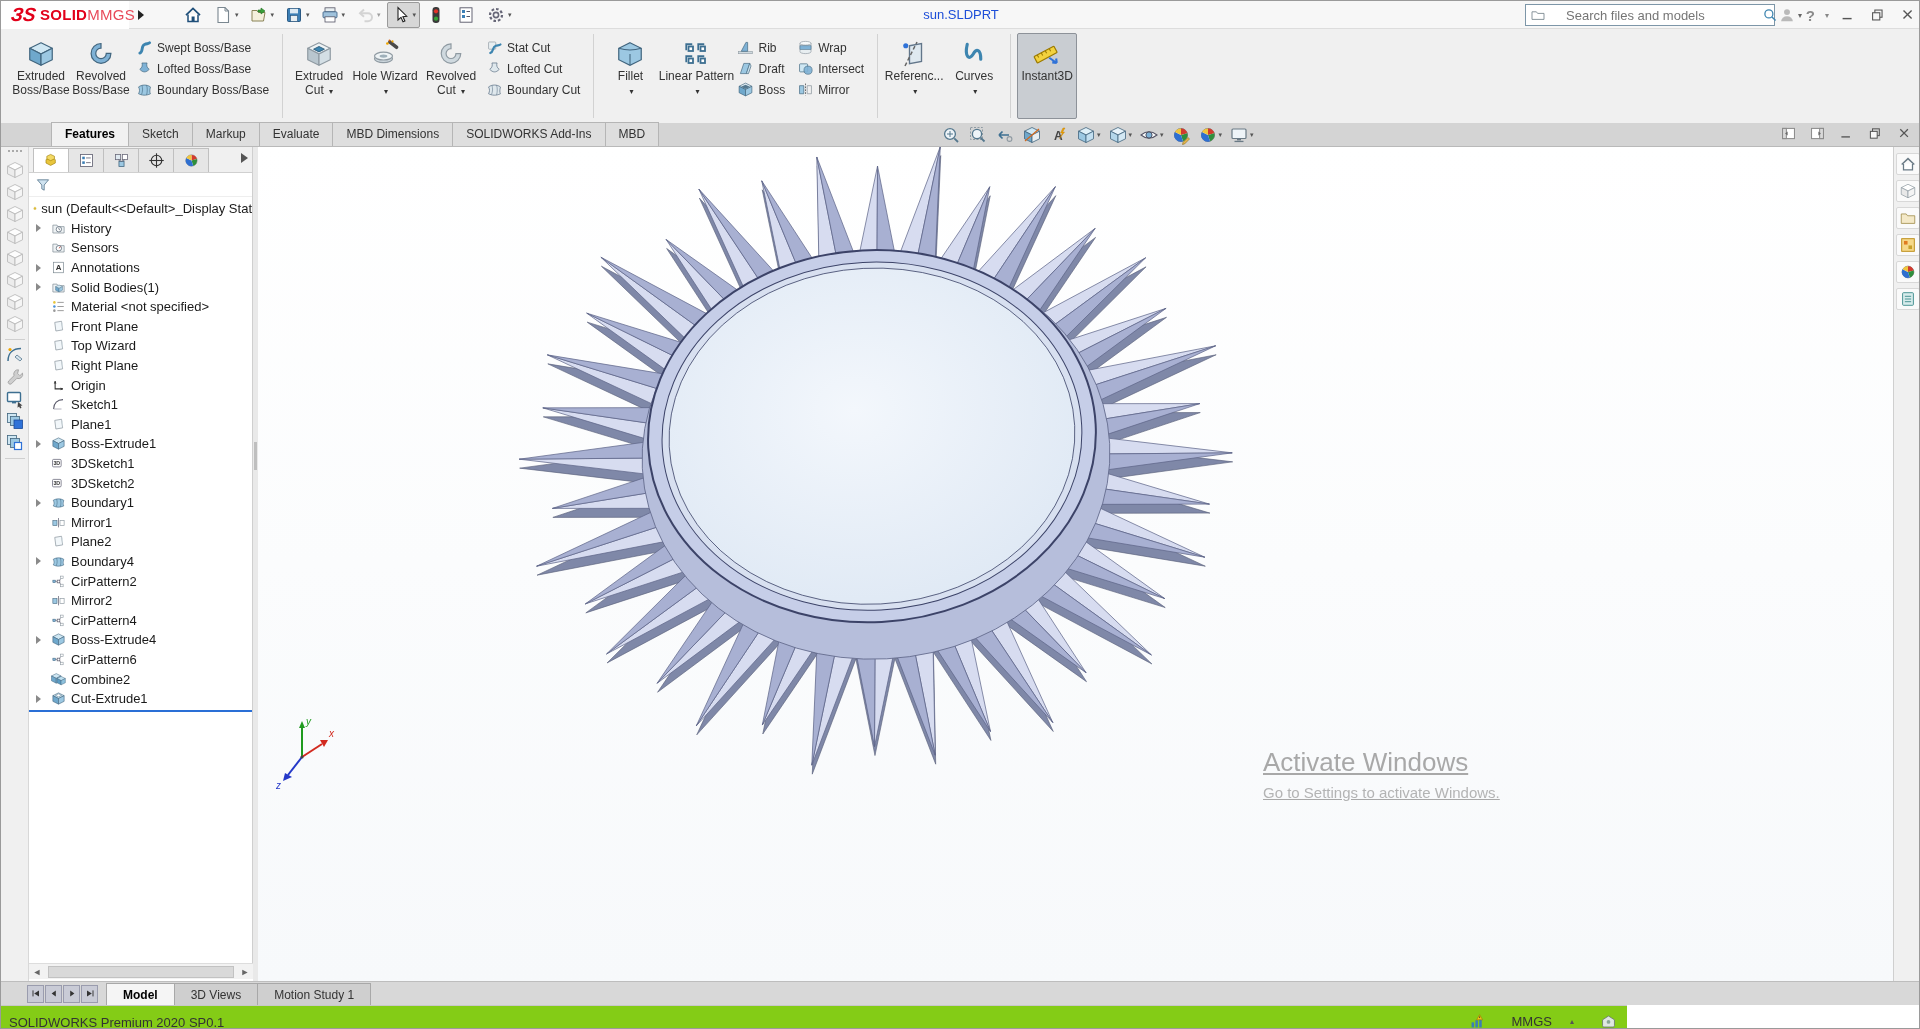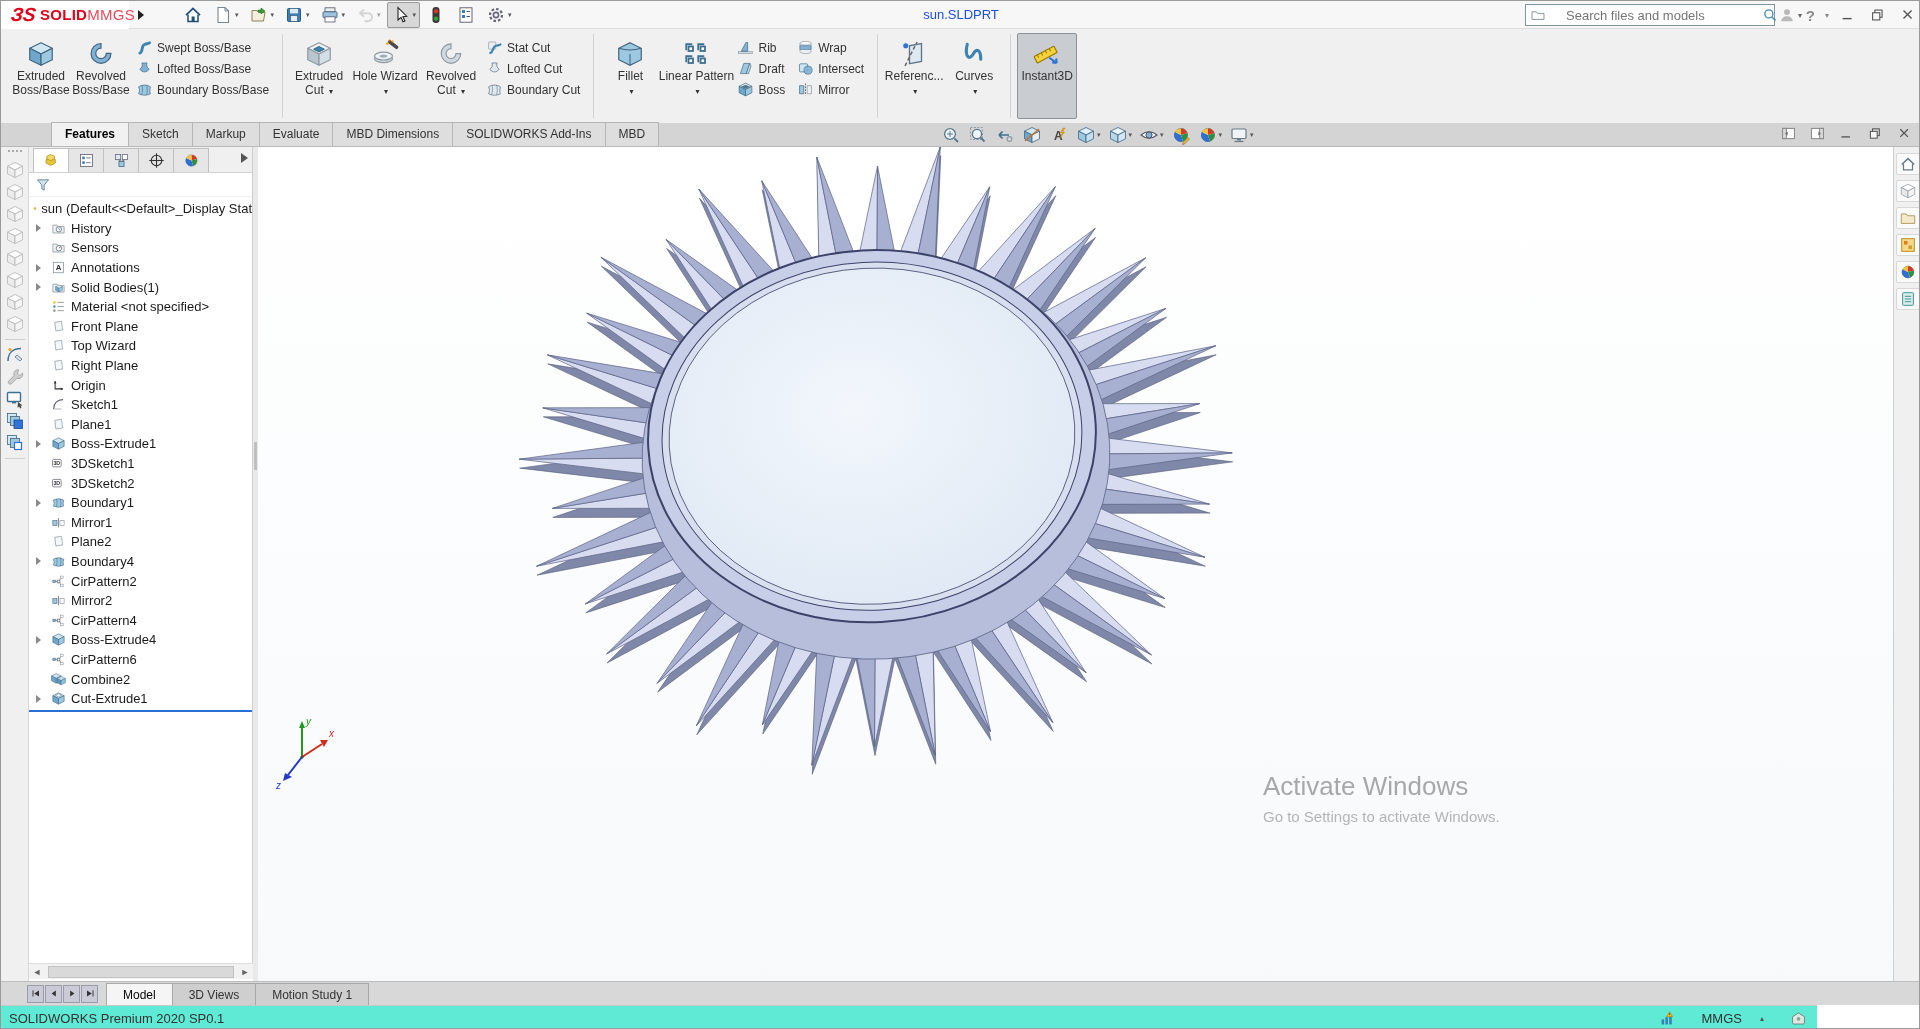--- a/index.html
+++ b/index.html
@@ -83,39 +83,39 @@
   .phscroll{ position:absolute; left:0; bottom:0; width:224px; height:16px; background:#f2f2f2;
              border-top:1px solid #ddd; display:flex; align-items:center;}
   .phscroll .arr{ width:16px; height:14px; display:flex; align-items:center; justify-content:center; color:#666; font-size:9px;}
   .phscroll .track{ flex:1; height:12px; margin:0 1px; background:#f2f2f2; position:relative;}
   .phscroll .thumb{ position:absolute; left:2px; right:2px; top:0; height:12px; background:#d9d9d9; border:1px solid #c2c2c2;}
   .splitter{ position:absolute; left:252px; top:0; width:5px; height:834px; background:#e9e9e9; cursor:col-resize;}
   .splitter .grip{ position:absolute; left:1px; top:295px; width:3px; height:28px; background:#bfbfbf;}
   .viewport{ position:absolute; left:257px; top:0; width:1635px; height:834px;
              background:linear-gradient(#ffffff,#f7f9fb); overflow:hidden;}
   .viewport svg{ position:absolute; left:0; top:0;}
-  .watermark{ position:absolute; left:1005px; top:624px; color:rgba(140,140,140,.75); pointer-events:none;}
+  .watermark{ position:absolute; left:1005px; top:600px; color:rgba(140,140,140,.75); pointer-events:none;text-decoration:underline;}
   .watermark .w1{ font-size:26px; }
   .watermark .w2{ font-size:15px; margin-top:6px; color:rgba(150,150,150,.7);}
   .taskpane{ position:absolute; right:0; top:0; width:28px; height:834px; background:#f0f0f0;
              border-left:1px solid #cfcfcf; display:flex; flex-direction:column; align-items:center; padding-top:6px; gap:5px;}
   .tpbtn{ width:24px; height:22px; display:flex; align-items:center; justify-content:center;
           border:1px solid #d8d8d8; background:#fafafa; border-radius:2px;}
   
   .btabs{ position:absolute; left:0; top:980px; width:1920px; height:24px; background:#d8d8d8;
           border-top:1px solid #bdbdbd; display:flex; align-items:flex-end;}
   .bnav{ display:flex; gap:1px; margin:0 8px 2px 26px;}
   .bnavbtn{ width:17px; height:18px; background:#c9cbd6; border:1px solid #9a9cae;
             display:flex; align-items:center; justify-content:center;}
   .btab{ padding:4px 16px 3px; font-size:12px; color:#333; background:#cfcfcf;
          border:1px solid #a8a8a8; border-bottom:none; margin-right:-1px; white-space:nowrap;}
-  .btab.active{ background:#f5f5f5; font-weight:normal; color:#000;}
+  .btab.active{ background:#f5f5f5; font-weight:bold; color:#000;}
   
-  .status{ position:absolute; left:0; top:1004px; width:1816px; height:25px; background:#5eead4;
-           border-top:1px solid #c8c8c8; display:flex; align-items:center; font-size:13px; color:#333;
+  .status{ position:absolute; left:0; top:1004px; width:1626px; height:25px; background:#84cc16;
+           border-top:1px solid #c8c8c8; display:flex; align-items:flex-end; font-size:13px; color:#333;
            padding:0 8px;}
   .s-right{ position:absolute; right:10px; display:flex; align-items:center; gap:26px;}
   .s-right .units{ display:flex; align-items:center; gap:18px; font-size:13px;}
   .s-right .caret{ font-size:8px; color:#555;}
   .ic{ display:block; }
 </style>
 </head>
 <body>
 
 <div id="app">

